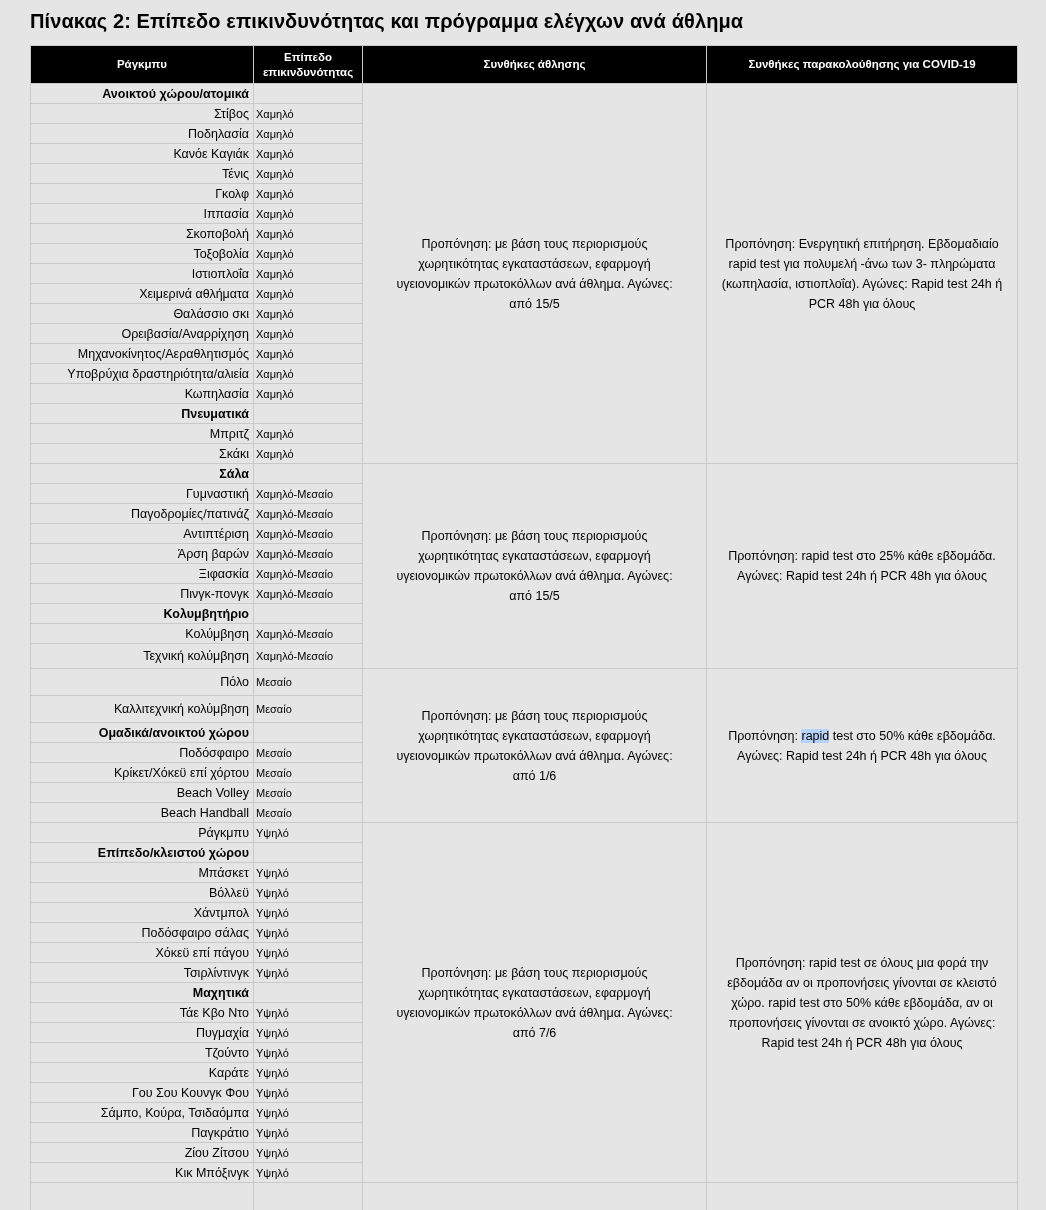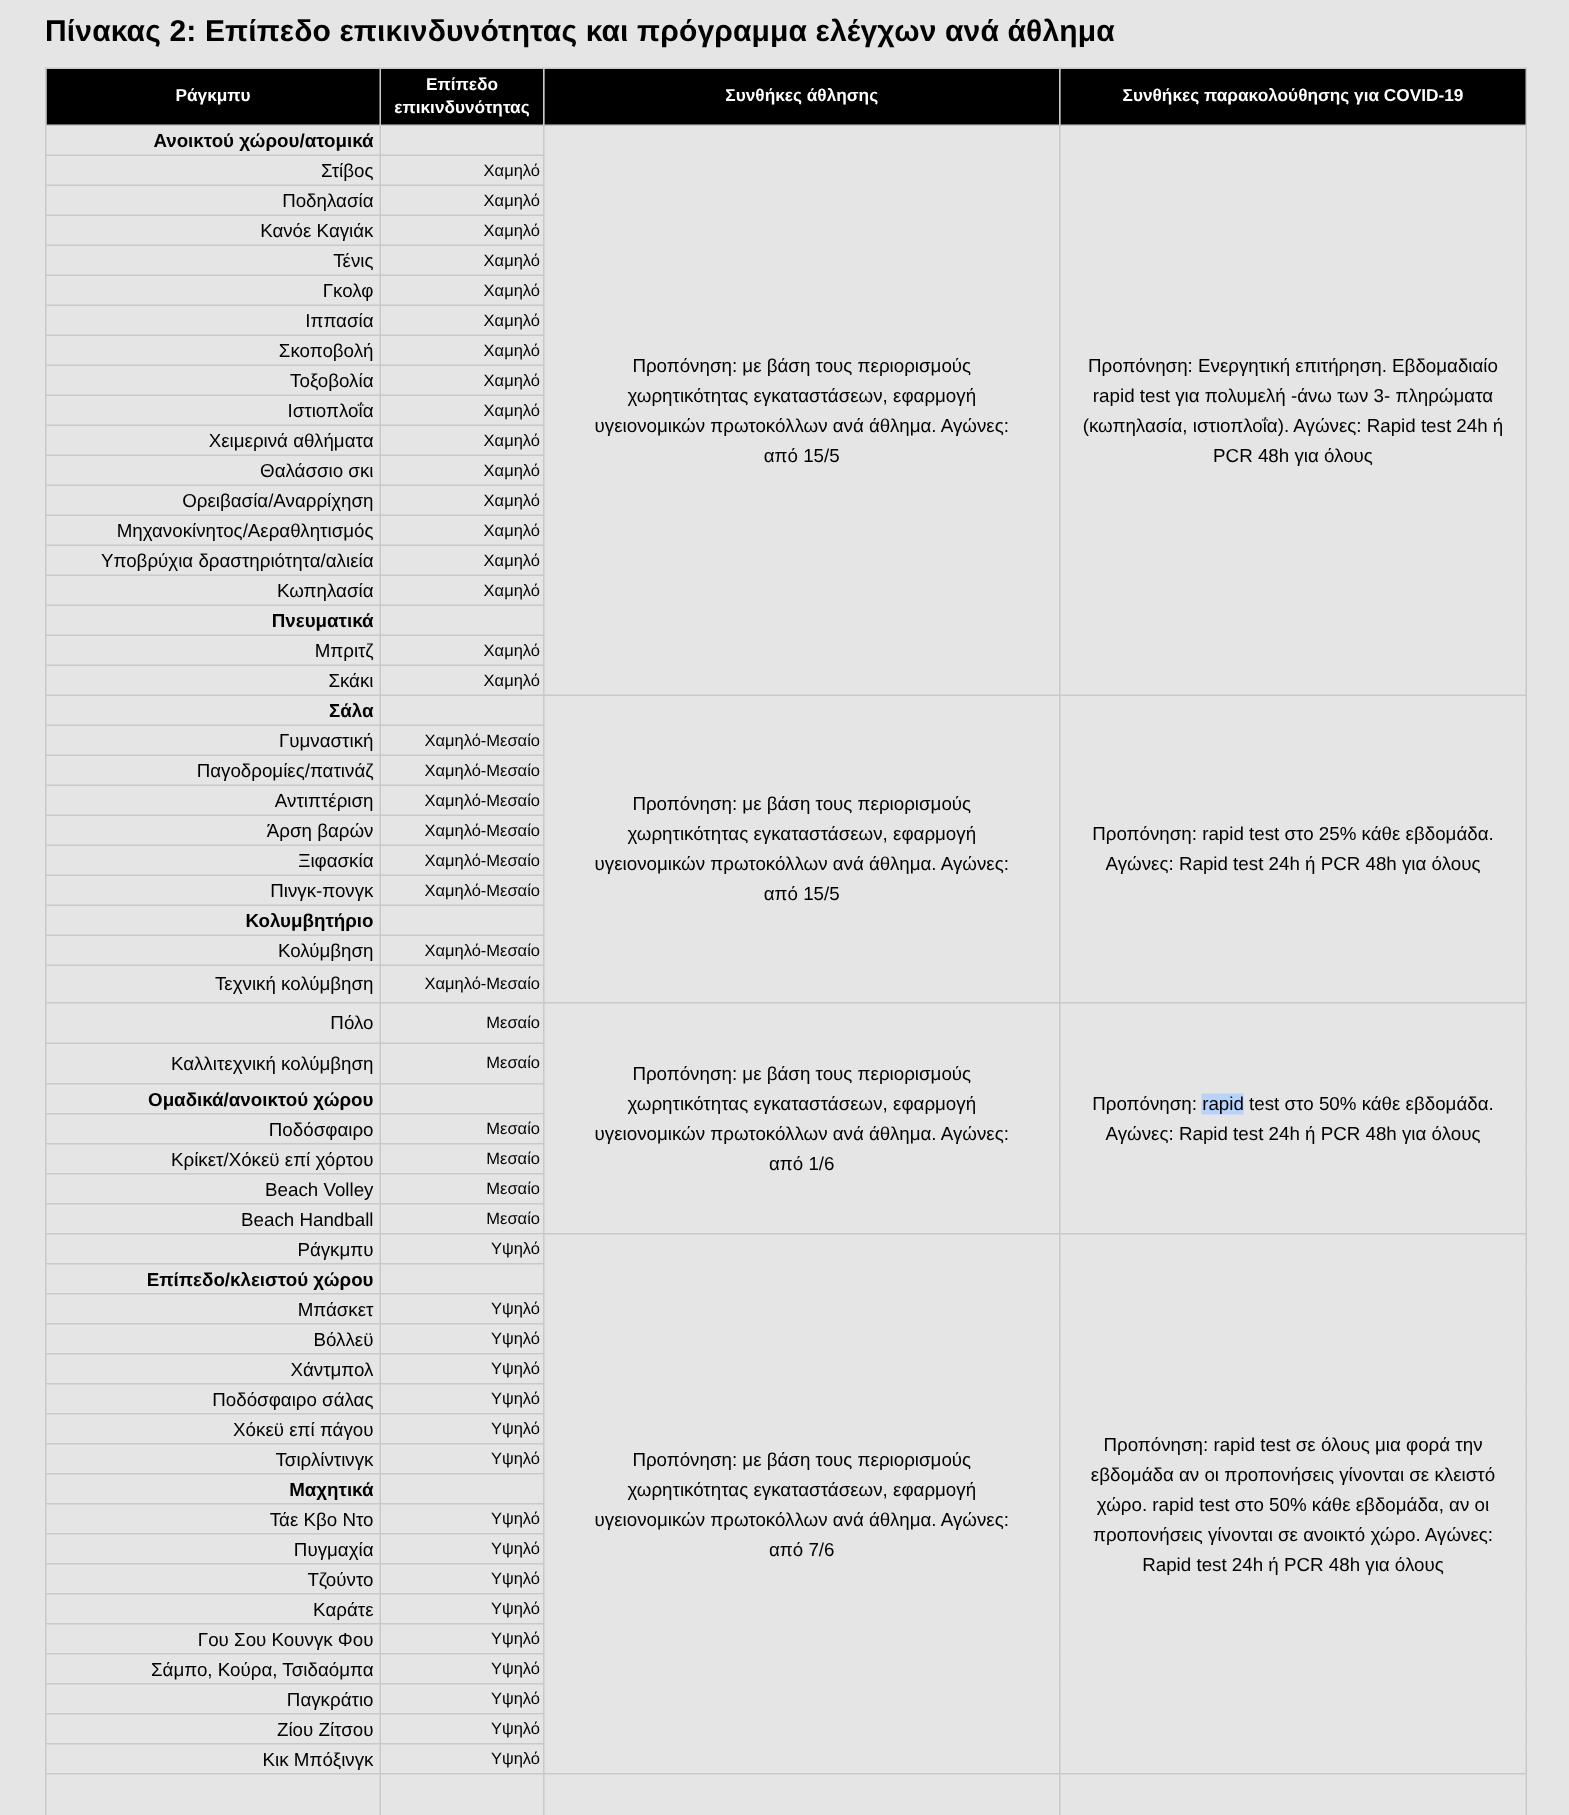--- a/index.html
+++ b/index.html
@@ -43,21 +43,21 @@
     font-size: 12.5px;
     text-align: right;
     vertical-align: middle;
     padding: 1px 4px 1px 6px;
     white-space: nowrap;
     overflow: hidden;
   }
   td.c-sport.section { font-weight: bold; }
   td.c-level {
     font-size: 11px;
-    text-align: right;
+    text-align: left;
     vertical-align: middle;
     padding: 1px 2px;
   }
   td.c-training, td.c-covid {
     font-size: 12.5px;
     text-align: center;
     vertical-align: middle;
     line-height: 1.6;
     margin-top: 28px;
   }

